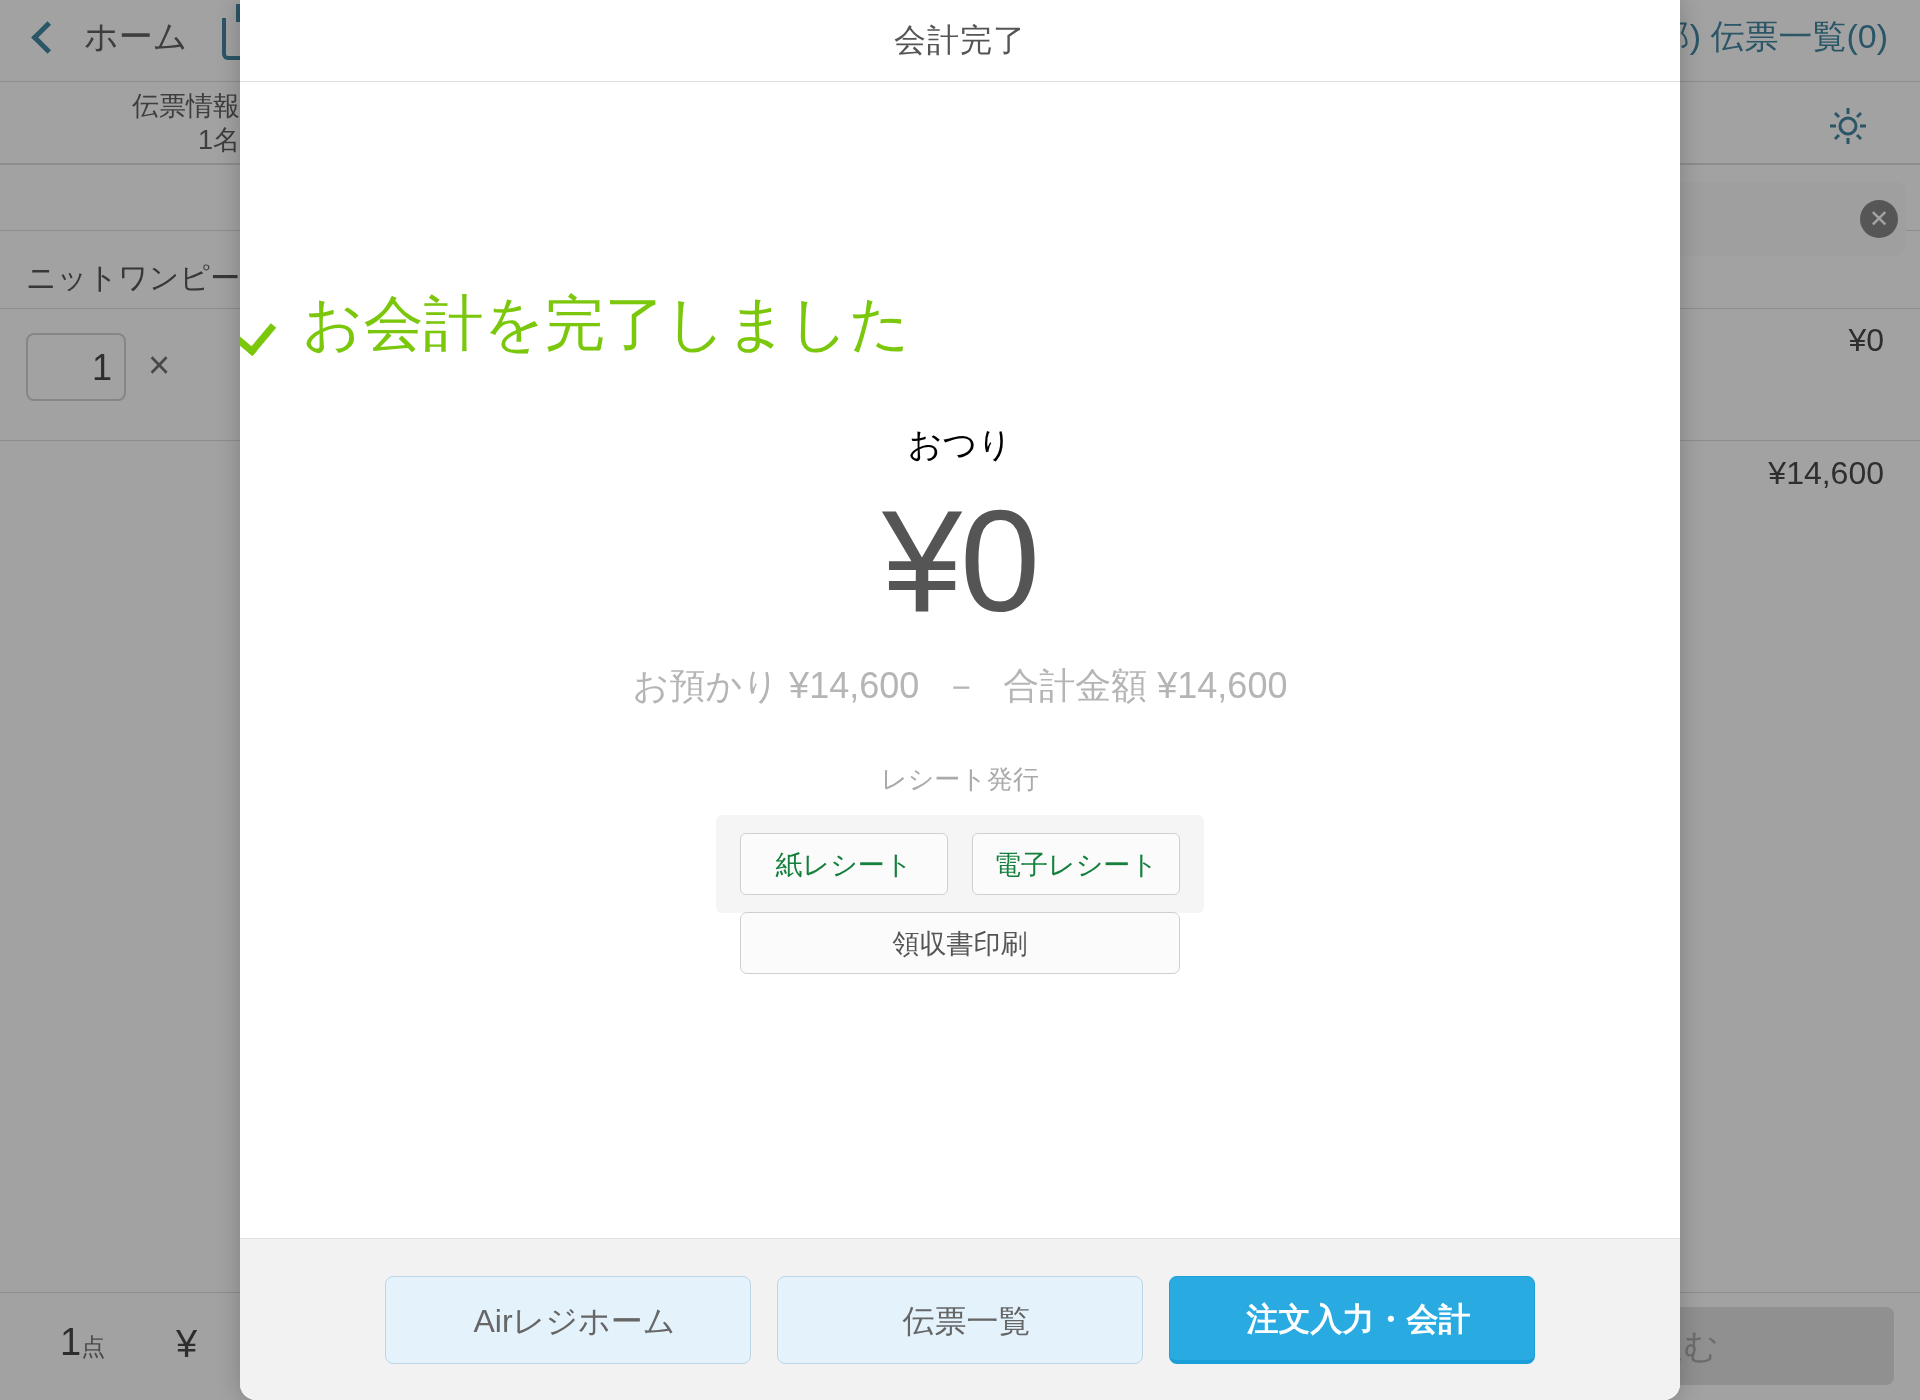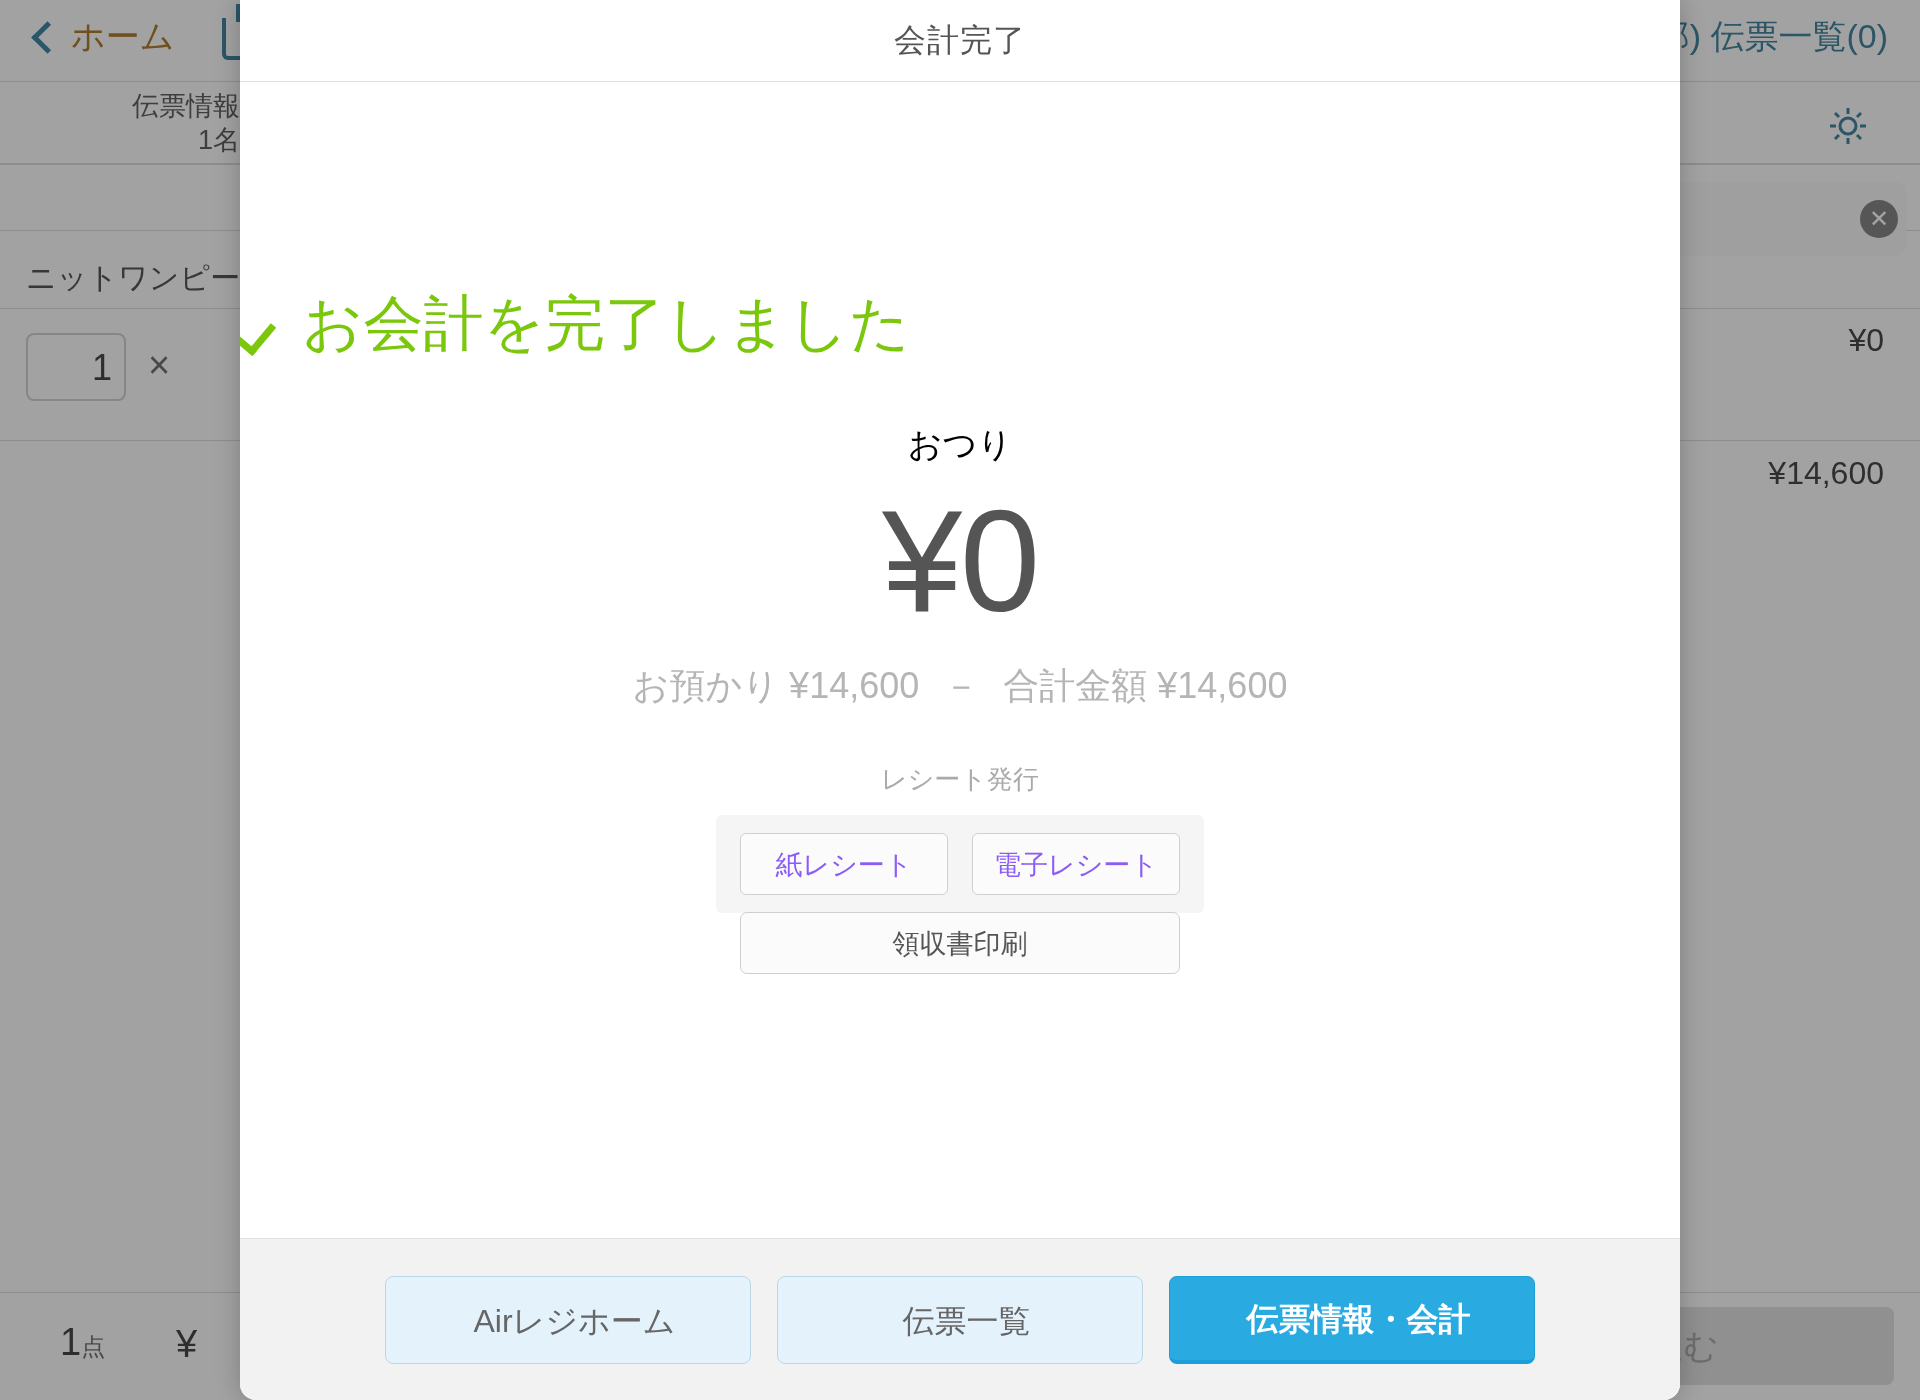--- a/index.html
+++ b/index.html
@@ -27,22 +27,22 @@
     width: 1920px; height: 82px;
     background: #ffffff;
     border-bottom: 1px solid #d6d6d6;
     box-sizing: border-box;
   }
   .bg-home-link {
     position: absolute;
     left: 36px; top: 14px;
     display: flex;
     align-items: center;
-    gap: 8px;
-    color: #a16207;
+    gap: 21px;
+    color: #404040;
     font-size: 34px;
     justify-content: space-between;
   }
   .chev-left {
     display: inline-block;
     width: 18px; height: 18px;
     border-left: 5px solid #1b6d8f;
     border-bottom: 5px solid #1b6d8f;
     transform: rotate(45deg);
     margin-right: 4px;
@@ -305,21 +305,21 @@
     border-radius: 6px;
     padding: 18px 24px;
     justify-content: center;
   }
   .receipt-btn {
     width: 208px;
     height: 62px;
     background: #fbfbfb;
     border: 1px solid #cfcfcf;
     border-radius: 6px;
-    color: #8b5cf6;
+    color: #15803d;
     font-size: 27px;
     line-height: 62px;
     text-align: center;
     box-sizing: border-box;
   }
   .invoice-btn {
     position: absolute;
     left: 50%;
     transform: translateX(-50%);
     top: 830px;
@@ -452,15 +452,15 @@
         <div class="receipt-btn">電子レシート</div>
       </div>
     </div>
 
     <div class="invoice-btn">領収書印刷</div>
   </div>
 
   <div class="modal-footer">
     <div class="footer-btn secondary">Airレジホーム</div>
     <div class="footer-btn secondary">伝票一覧</div>
-    <div class="footer-btn primary">伝票情報・会計</div>
+    <div class="footer-btn primary">注文入力・会計</div>
   </div>
 </div>
 
 </body></html>

